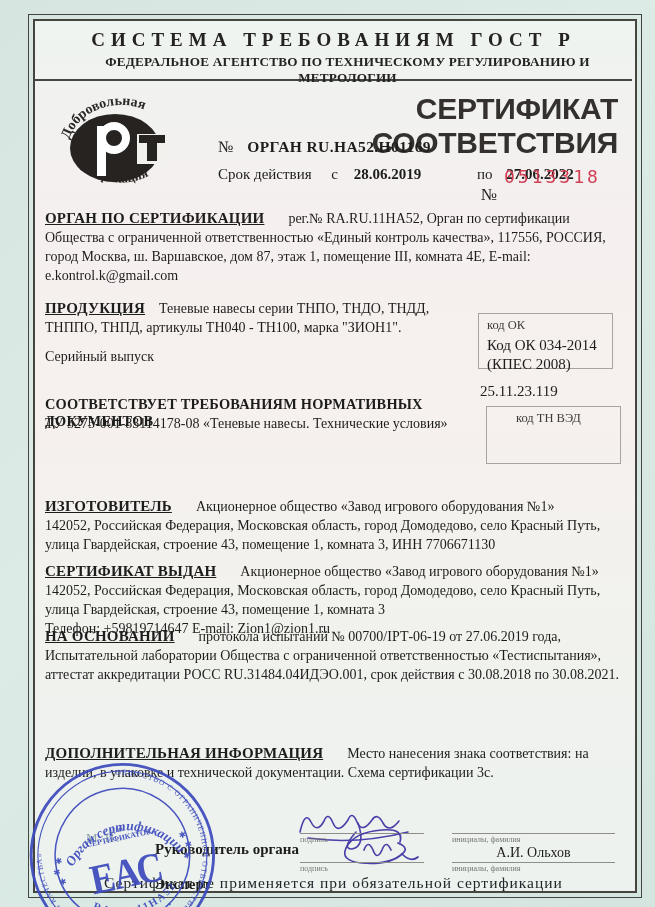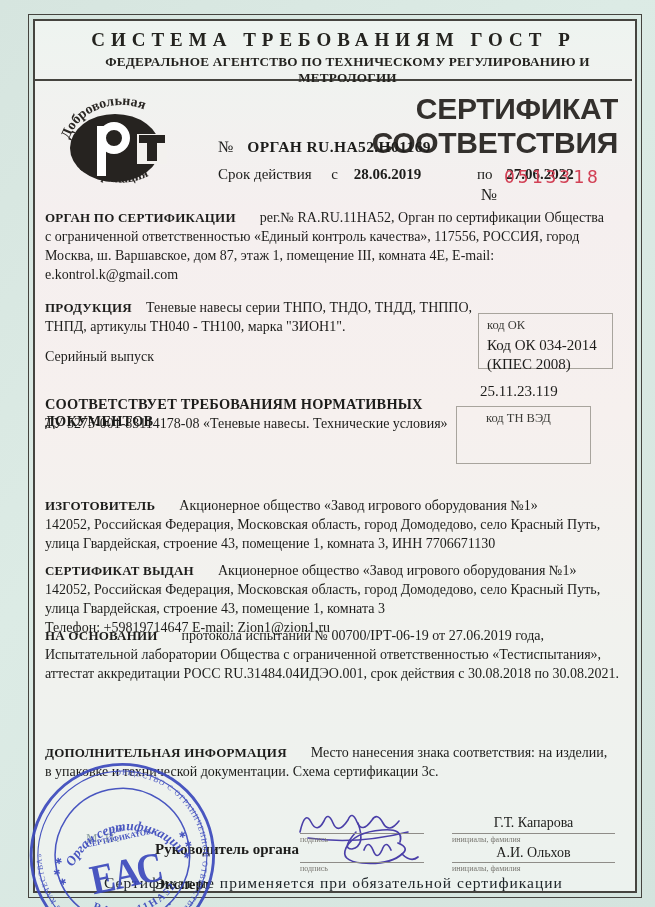--- a/index.html
+++ b/index.html
@@ -21,21 +21,21 @@
          font-family:"Liberation Sans",sans-serif;font-weight:bold;font-size:30px;
          letter-spacing:-.3px;color:#33302d;}
   .numline{left:218px;top:138px;font-size:16px;}
   .numline b{font-size:15.5px;letter-spacing:.4px;margin-left:14px;}
   .validity{left:218px;top:166px;font-size:15px;}
   .validity .d{font-weight:bold;font-size:15px;}
   .blankno-sign{left:481px;top:185px;font-size:17px;}
   .blankno{left:504px;top:166px;font-family:"DejaVu Sans Mono",monospace;
          font-size:18px;letter-spacing:3px;color:#d24055;font-weight:500;}
   .block{font-size:14px;line-height:1.36;text-align:left;}
-  .lbl{font-weight:bold;font-size:13px;letter-spacing:.2px;margin-right:24px;}
+  .lbl{font-weight:bold;font-size:15px;letter-spacing:.2px;margin-right:24px;text-decoration:underline;}
   .lblline{font-weight:bold;font-size:14.4px;letter-spacing:.2px;}
   .addr{display:block;}
   .codebox{border:1px solid #a8a49d;padding:4px 8px;box-sizing:border-box;background:transparent;}
   .codebox .cap{font-size:12.5px;color:#3c3c38;}
   .codebox .v{font-size:15px;margin-top:3px;line-height:1.25;}
   .siglabel{font-weight:bold;font-size:15px;margin-top:23px;}
   .sigline{border-top:1.2px solid #8f8d88;height:0;}
   .cap8{font-size:8px;color:#77756f;text-align:left;}
   .name{font-size:14px;text-align:center;}
   .footer-note{font-size:15.5px;letter-spacing:1px;color:#20262a;}
@@ -108,21 +108,21 @@
   <div class="abs codebox" style="left:478px;top:313px;width:135px;height:56px;">
     <div class="cap">код ОК</div>
     <div class="v">Код ОК 034-2014</div>
     <div class="v" style="margin-top:0">(КПЕС 2008)</div>
   </div>
   <p class="abs block" style="left:480px;top:381px;font-size:15px;">25.11.23.119</p>
 
   <p class="abs lblline" style="position:absolute;z-index:2;left:45px;top:396px;width:450px;margin:0;color:#1d1d1b;">СООТВЕТСТВУЕТ ТРЕБОВАНИЯМ НОРМАТИВНЫХ ДОКУМЕНТОВ</p>
   <p class="abs block" style="left:45px;top:414px;width:440px;">ТУ 5275-001-83114178-08 «Теневые навесы. Технические условия»</p>
 
-  <div class="abs codebox" style="left:456px;top:406px;width:135px;height:58px;padding-left:29px;">
+  <div class="abs codebox" style="left:486px;top:406px;width:135px;height:58px;padding-left:29px;">
     <div class="cap">код ТН ВЭД</div>
   </div>
 
   <p class="abs block" style="left:45px;top:496px;width:570px;">
     <span class="lbl">ИЗГОТОВИТЕЛЬ</span><span>Акционерное общество «Завод игрового оборудования №1»</span>
     <span class="addr">142052, Российская Федерация, Московская область, город Домодедово, село Красный Путь, улица Гвардейская, строение 43, помещение 1, комната 3, ИНН 7706671130</span>
   </p>
 
   <p class="abs block" style="left:45px;top:561px;width:570px;">
     <span class="lbl">СЕРТИФИКАТ ВЫДАН</span><span>Акционерное общество «Завод игрового оборудования №1»</span>
@@ -154,21 +154,20 @@
   <svg class="abs" style="left:308px;top:826px;" width="120" height="46" viewBox="0 0 120 46">
     <g fill="none" stroke="#4a3fa8" stroke-width="1.7" stroke-linecap="round">
       <path d="M92 16 Q96 2 74 4 Q46 6 38 22 Q32 35 54 37 Q82 39 94 28 Q102 22 90 17"></path>
       <path d="M56 24 q4 -11 9 0 q4 11 9 0 q4 -11 9 0"></path>
       <path d="M94 28 q9 9 16 3"></path>
     </g>
   </svg>
   <div class="abs sigline" style="left:300px;top:862px;width:124px;"></div>
   <div class="abs cap8" style="left:300px;top:864px;width:124px;">подпись</div>
 
-  <div class="abs name" style="left:452px;top:815px;width:163px;">Г.Т. Капарова</div>
   <div class="abs sigline" style="left:452px;top:833px;width:163px;"></div>
   <div class="abs cap8" style="left:452px;top:835px;width:163px;">инициалы, фамилия</div>
 
   <div class="abs name" style="left:452px;top:845px;width:163px;">А.И. Ольхов</div>
   <div class="abs sigline" style="left:452px;top:862px;width:163px;"></div>
   <div class="abs cap8" style="left:452px;top:864px;width:163px;">инициалы, фамилия</div>
 
   <div class="abs footer-note" style="left:104px;top:874px;width:505px;">Сертификат не применяется при обязательной сертификации</div>
 
   <div class="abs mp" style="left:86px;top:830px;z-index:2;">М.П.</div>

